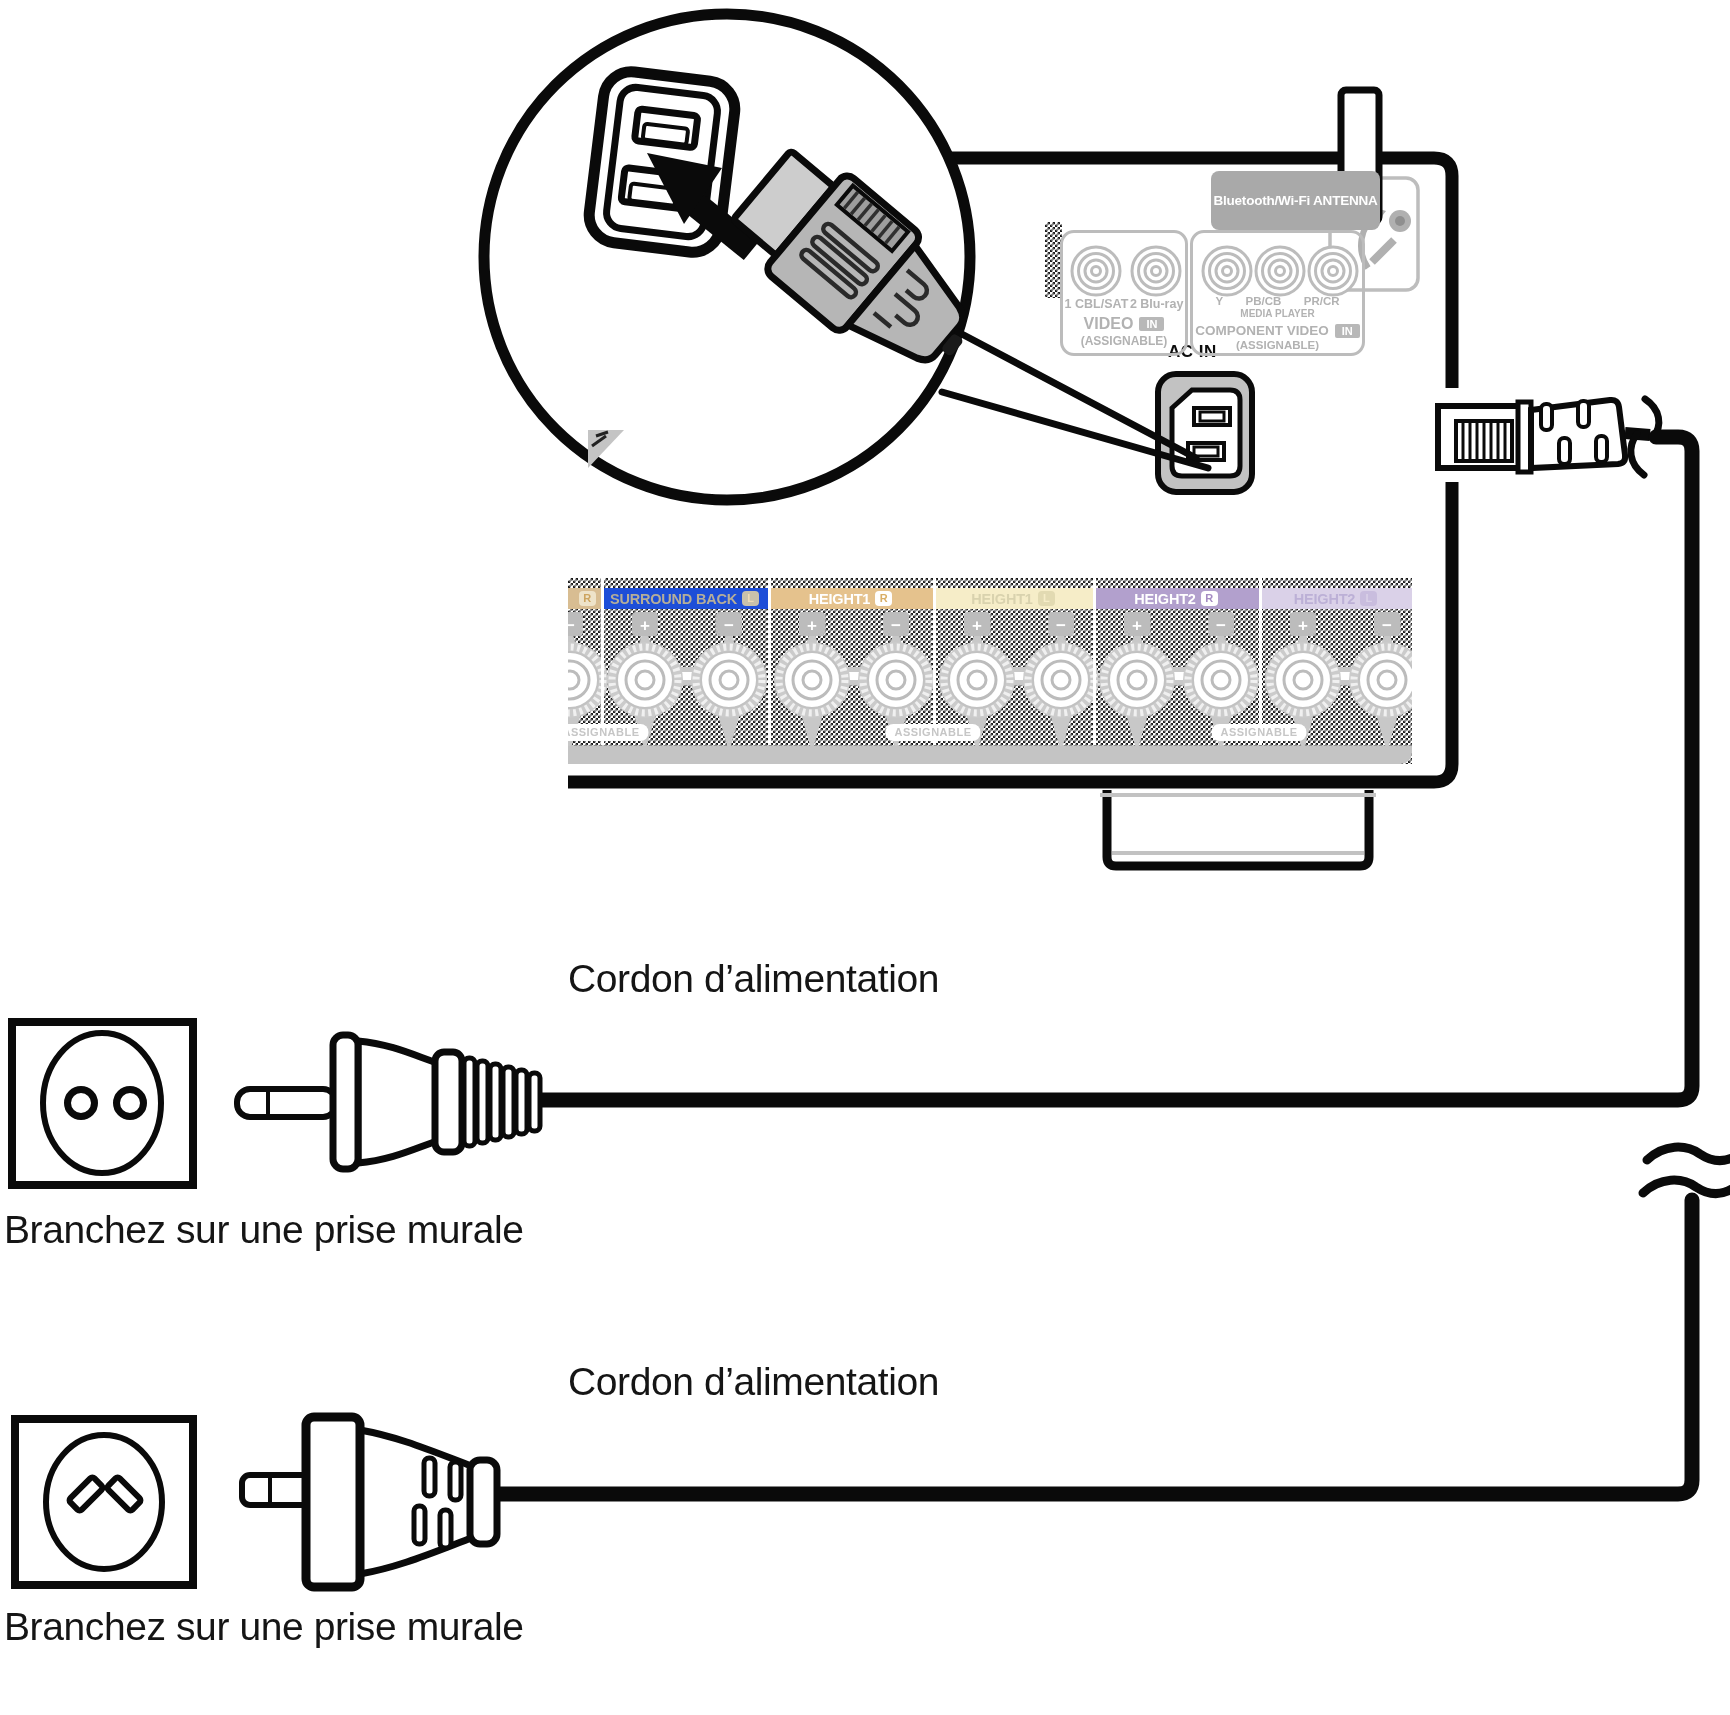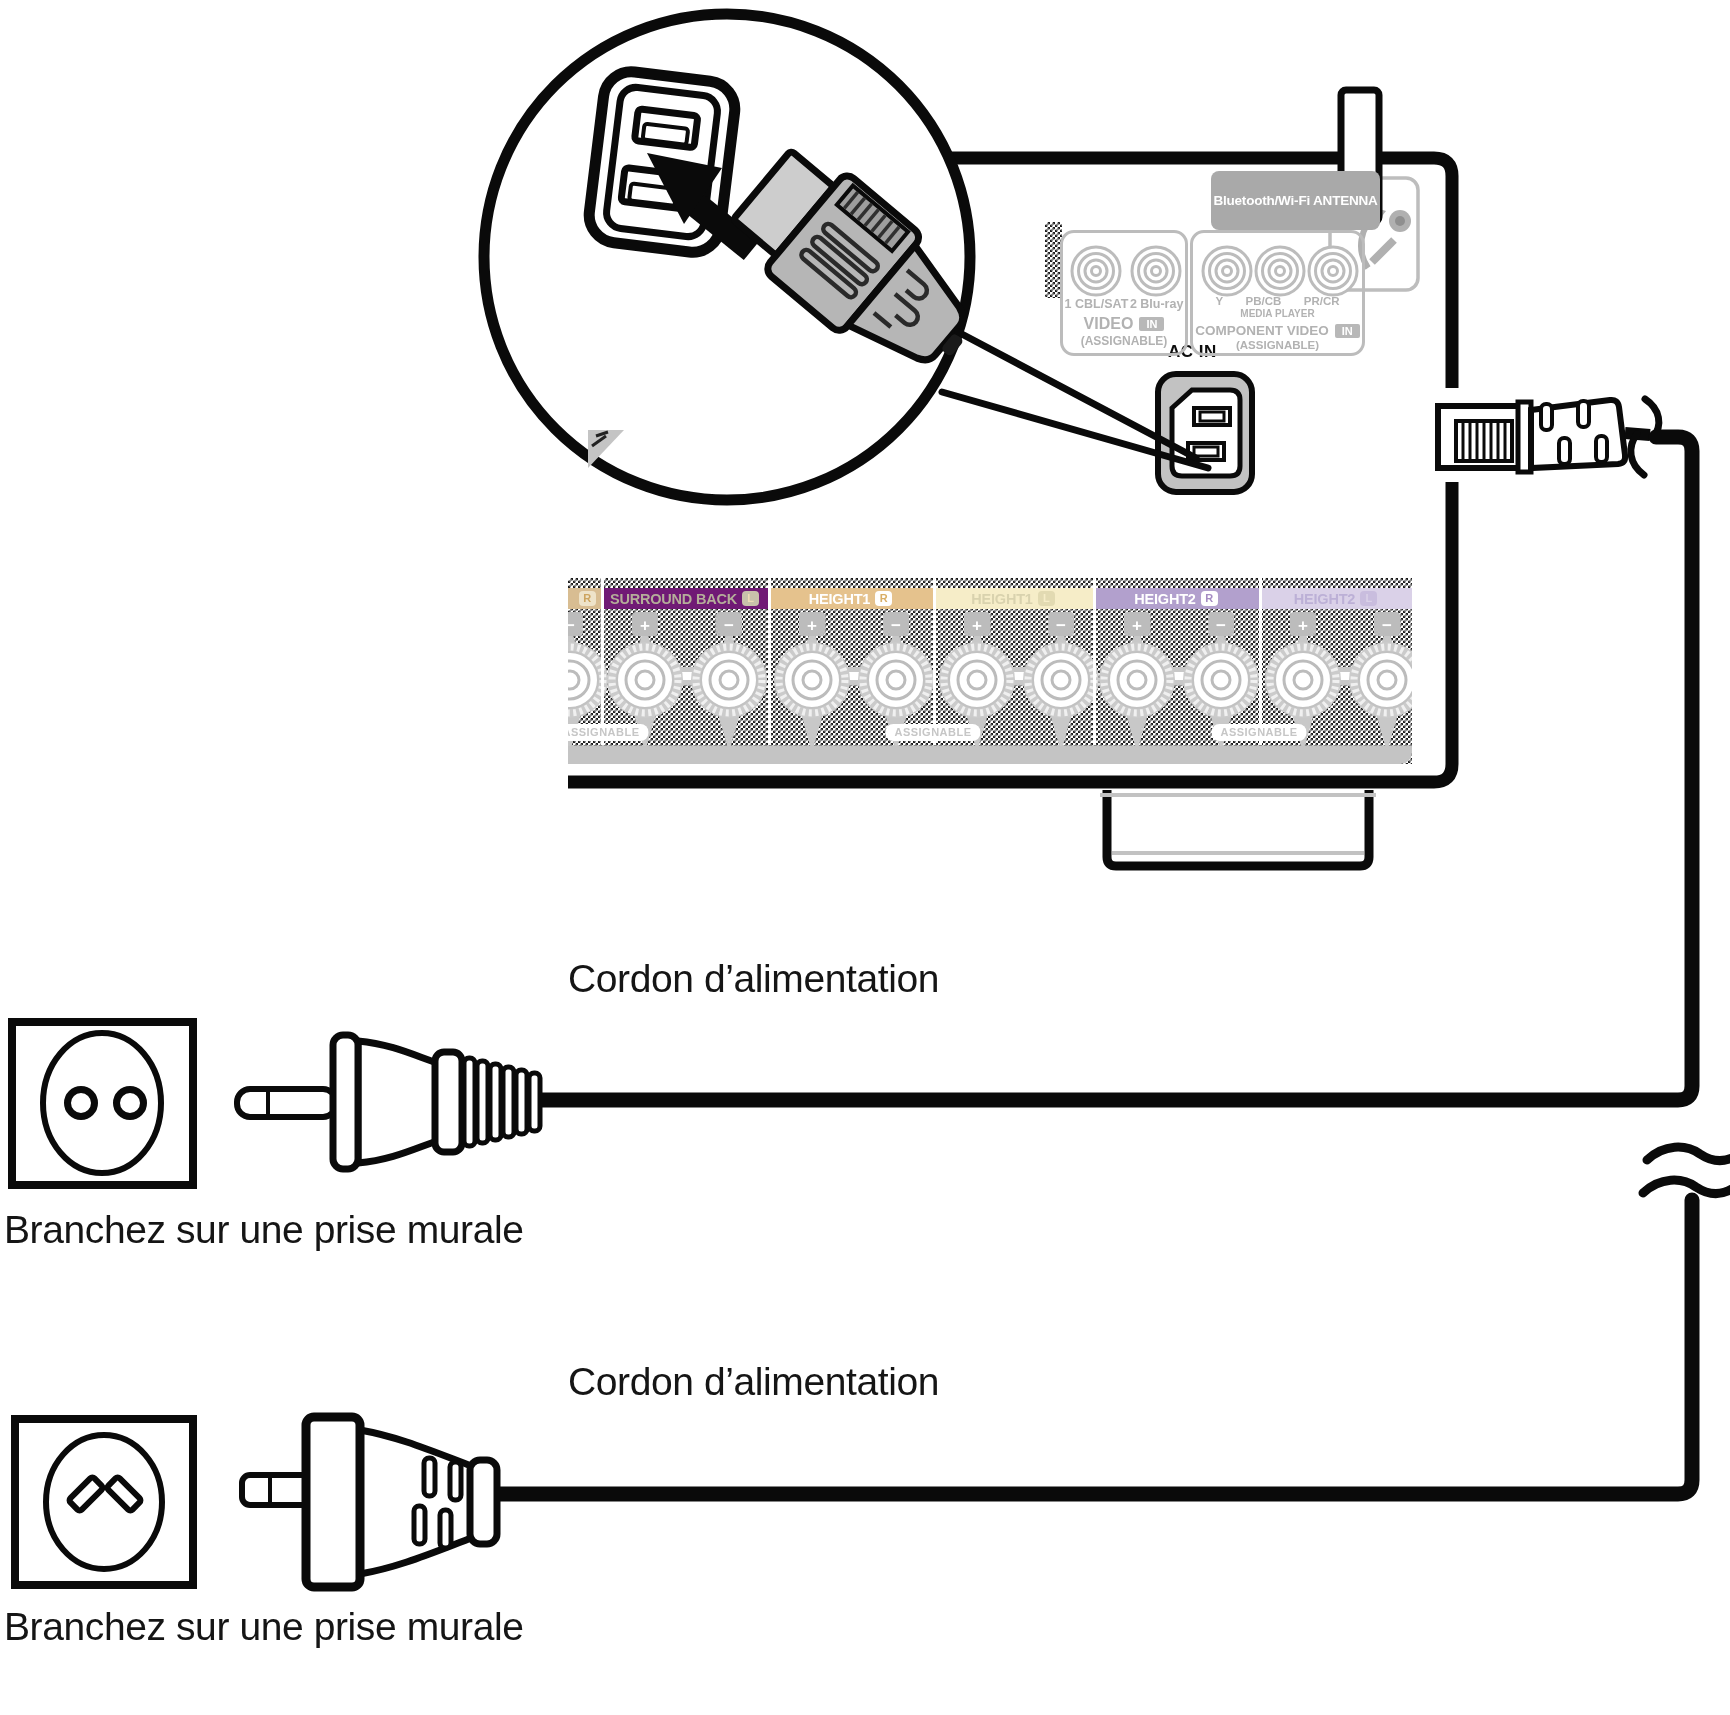--- a/index.html
+++ b/index.html
@@ -431,21 +431,21 @@
           <circle cx="1387" cy="680" r="28" fill="#ffffff" stroke="#c2c2c2" stroke-width="2"></circle>
           <circle cx="1387" cy="680" r="19" fill="#ffffff" stroke="#bcbcbc" stroke-width="3"></circle>
           <circle cx="1387" cy="680" r="9" fill="#ffffff" stroke="#bcbcbc" stroke-width="3"></circle>
         </g>
       </svg>
 
     <div class="sec sec0" style="background: rgb(216, 189, 146); color: rgb(255, 255, 255);">
       <span class="sec-label"></span>
       <span class="sec-badge" style="background: rgb(238, 227, 201); color: rgb(205, 164, 95);">R</span>
     </div>
-    <div class="sec sec1" style="background: #701a75; color: rgb(181, 174, 154);">
+    <div class="sec sec1" style="background: #1d4ed8; color: rgb(181, 174, 154);">
       <span class="sec-label">SURROUND BACK</span>
       <span class="sec-badge" style="background: rgb(200, 193, 171); color: rgb(238, 220, 183);">L</span>
     </div>
     <div class="sec sec2" style="background: rgb(229, 194, 141); color: rgb(255, 255, 255);">
       <span class="sec-label">HEIGHT1</span>
       <span class="sec-badge" style="background: rgb(255, 255, 255); color: rgb(217, 174, 102);">R</span>
     </div>
     <div class="sec sec3" style="background: rgb(246, 237, 200); color: rgb(217, 210, 174);">
       <span class="sec-label">HEIGHT1</span>
       <span class="sec-badge" style="background: rgb(226, 218, 178); color: rgb(246, 237, 200);">L</span>

